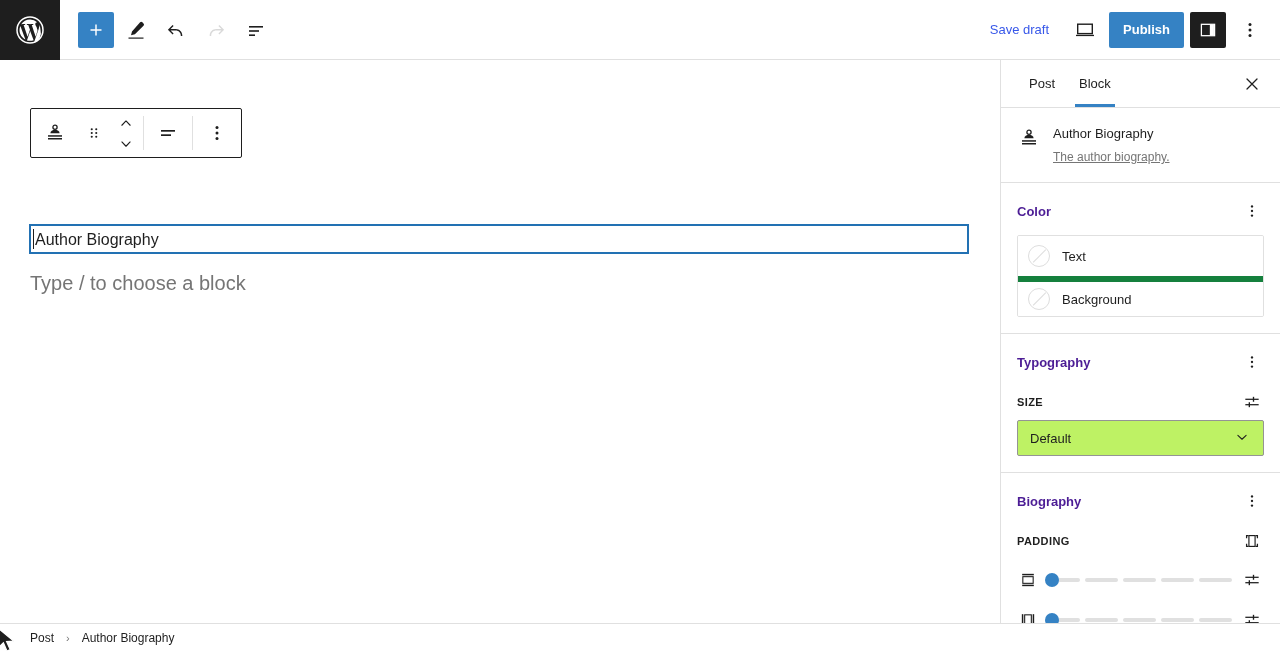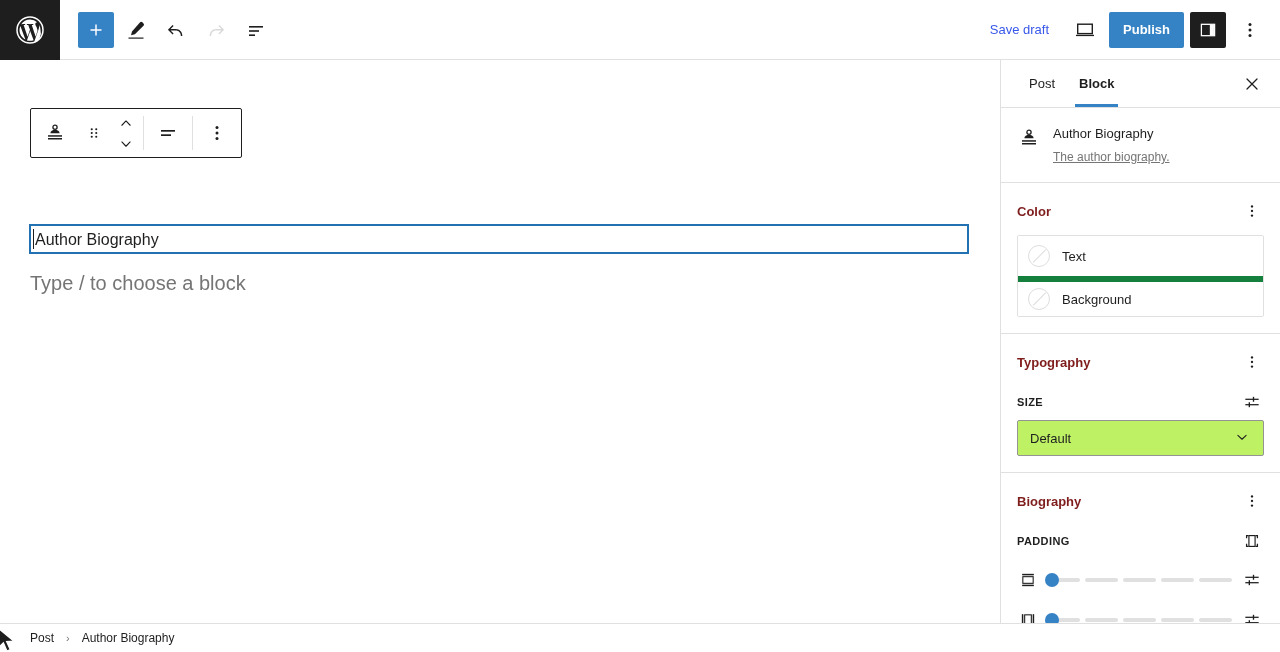--- a/index.html
+++ b/index.html
@@ -102,37 +102,37 @@
   }
   .sb-tabs {
     height:48px; display:flex; align-items:center; position:relative;
     border-bottom:1px solid #e0e0e0; padding-left:16px;
   }
   .sb-tab {
     background:none; border:none; font-size:13px; color:#1e1e1e;
     padding:0 12px; height:47px; cursor:pointer; position:relative;
     font-family:"Liberation Sans", sans-serif;
   }
-  .sb-tab.active { font-weight:bold;text-align:right; }
+  .sb-tab.active { font-weight:normal;text-align:right; }
   .sb-tab.active::after {
     content:""; position:absolute; left:8px; right:8px; bottom:0; height:3px; background:#3582c4;
   }
   .sb-close {
     position:absolute; right:12px; top:8px; width:32px; height:32px;
     border:none; background:none; display:flex; align-items:center; justify-content:center; cursor:pointer;
   }
 
   .block-card { padding:16px; display:flex; gap:12px; align-items:flex-start; }
   .block-card-icon { width:24px; height:24px; flex:0 0 24px; margin-top:2px; }
   .block-card-title { font-size:13px; color:#1e1e1e; line-height:20px; }
   .block-card-desc { font-size:12px; color:#757575; line-height:18px; margin-top:4px;text-decoration:underline; }
 
   .panel { border-top:1px solid #e0e0e0; padding:16px; position:relative; }
   .panel-head { display:flex; align-items:center; justify-content:space-between; height:24px; }
-  .panel-title { font-size:13px; font-weight:bold; color:#7f1d1d; }
+  .panel-title { font-size:13px; font-weight:bold; color:#4c1d95; }
   .icon-btn {
     width:24px; height:24px; border:none; background:none; cursor:pointer;
     display:flex; align-items:center; justify-content:center; padding:0; border-radius:2px;
   }
 
   
   .color-list { margin-top:12px; border:1px solid #e0e0e0; border-radius:2px; overflow:hidden; }
   .color-row {
     height:40px; display:flex; align-items:center; gap:12px; padding:0 10px;
     cursor:pointer; background:#fff;

